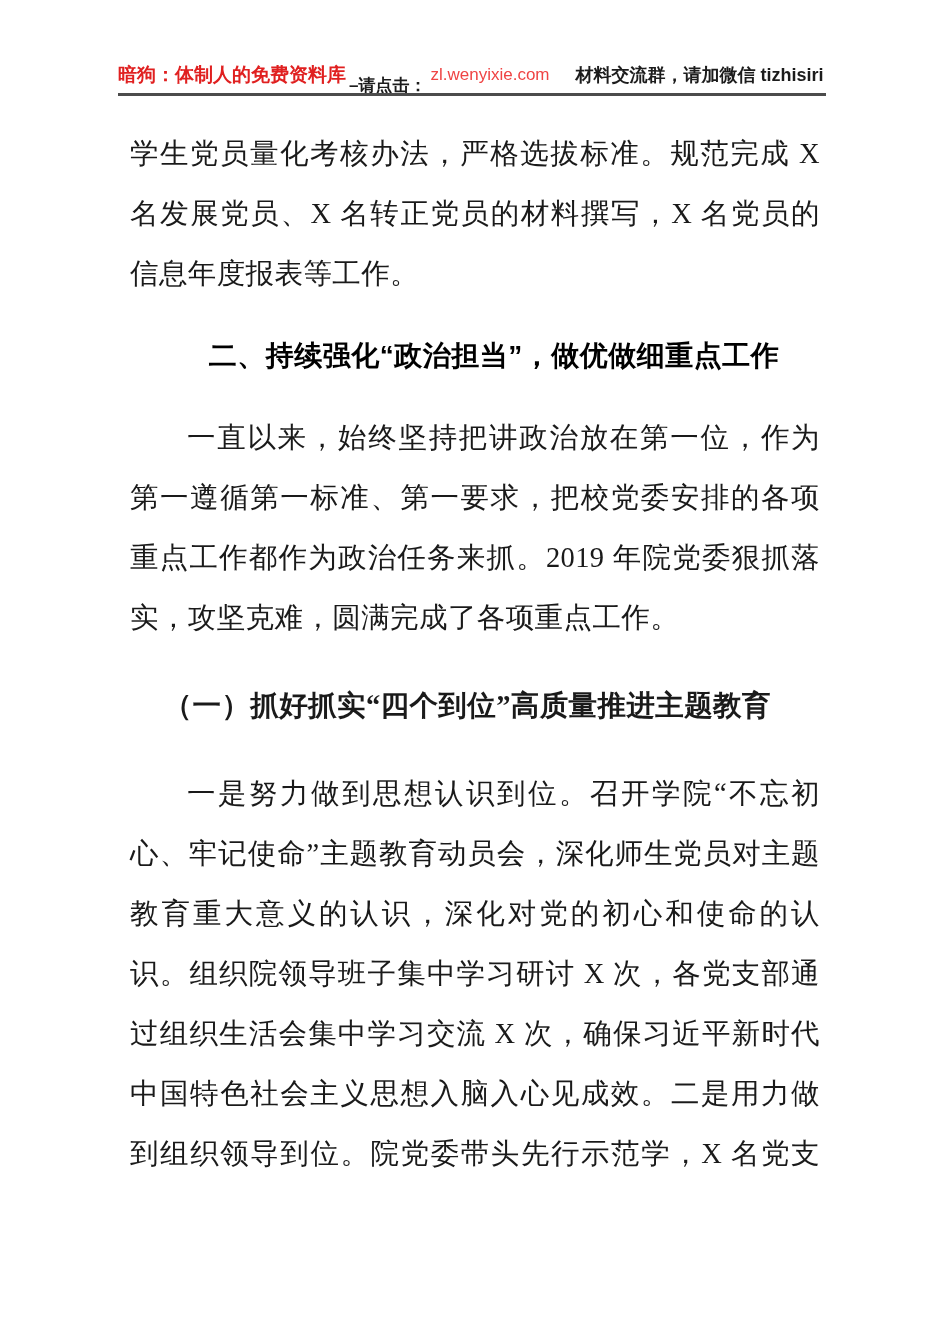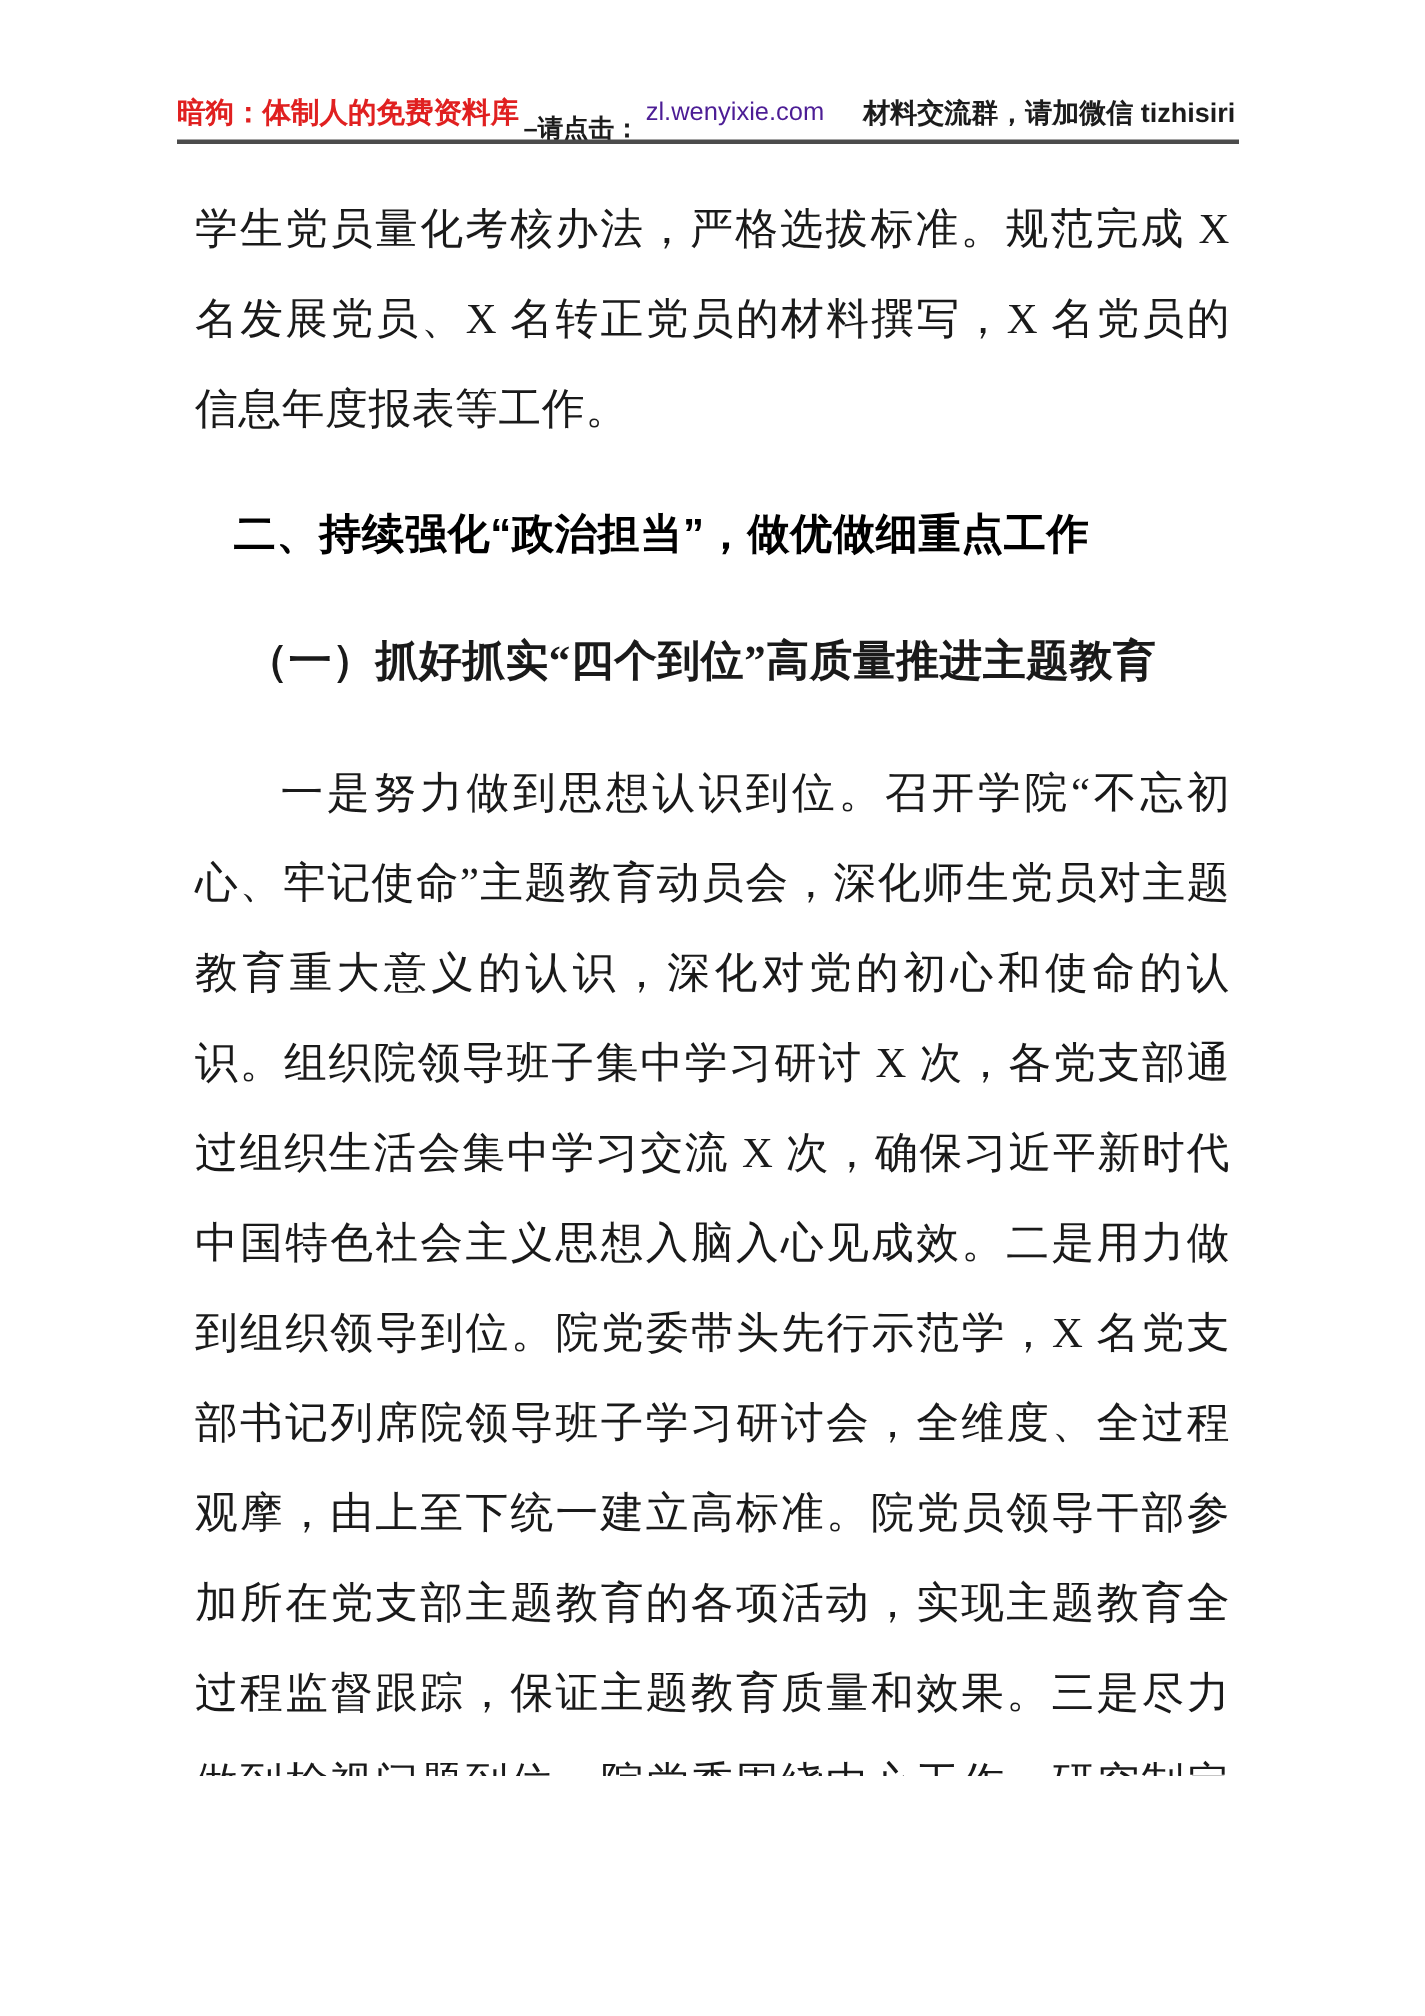--- a/index.html
+++ b/index.html
@@ -36,21 +36,21 @@
   }
   .wm-dark {
     color: #1c1c1c;
     font-family: "Liberation Sans", "DejaVu Sans", sans-serif;
     font-weight: bold;
     font-size: 17px;
     margin-left: 3px;
     margin-top: 20px;
   }
   .wm-link {
-    color: #4c1d95;
+    color: #ef4444;
     font-family: "Liberation Sans", "DejaVu Sans", sans-serif;
     font-size: 17px;
     margin-left: 4px;
     text-decoration: none;
   }
   .wm-tail {
     color: #1c1c1c;
     font-family: "Liberation Sans", "DejaVu Sans", sans-serif;
     font-weight: bold;
     font-size: 18px;
@@ -87,20 +87,21 @@
   }
   h2.section-heading {
     margin: 0;
     font-size: 28px;
     line-height: 60px;
     color: #000000;
     font-weight: bold;
     font-family: "Liberation Sans", "DejaVu Sans", sans-serif;
     text-indent: 1.35em;
     letter-spacing: 0.5px;
+    text-align: center;
   }
   h3.sub-heading {
     margin: 0;
     font-size: 28.5px;
     line-height: 60px;
     color: #1a1a1a;
     font-weight: bold;
     font-family: "Liberation Serif", "DejaVu Serif", serif;
     text-indent: 1.6em;
     letter-spacing: 0.4px;
@@ -125,20 +126,21 @@
   <div class="doc-body">
 
     <p class="para">学生党员量化考核办法，严格选拔标准。规范完成 X 名发展党员、X 名转正党员的材料撰写，X 名党员的信息年度报表等工作。</p>
 
     <div class="gap-sm"></div>
 
     <h2 class="section-heading">二、持续强化“政治担当”，做优做细重点工作</h2>
 
     <div class="gap-sm"></div>
 
+    <p class="para indent">一直以来，始终坚持把讲政治放在第一位，作为第一遵循第一标准、第一要求，把校党委安排的各项重点工作都作为政治任务来抓。2019 年院党委狠抓落实，攻坚克难，圆满完成了各项重点工作。</p>
 
     <div class="gap-md"></div>
 
     <h3 class="sub-heading">（一）抓好抓实“四个到位”高质量推进主题教育</h3>
 
     <div class="gap-md"></div>
 
     <p class="para indent">一是努力做到思想认识到位。召开学院“不忘初心、牢记使命”主题教育动员会，深化师生党员对主题教育重大意义的认识，深化对党的初心和使命的认识。组织院领导班子集中学习研讨 X 次，各党支部通过组织生活会集中学习交流 X 次，确保习近平新时代中国特色社会主义思想入脑入心见成效。二是用力做到组织领导到位。院党委带头先行示范学，X 名党支部书记列席院领导班子学习研讨会，全维度、全过程观摩，由上至下统一建立高标准。院党员领导干部参加所在党支部主题教育的各项活动，实现主题教育全过程监督跟踪，保证主题教育质量和效果。三是尽力做到检视问题到位。院党委围绕中心工作，研究制定加强党的领导、落实立德树人根本任务等 X 个调研专题，通过座谈会、“书记党员面对面”、学生宿舍走访等形式检视查摆，共征集师生反映主要问题 X 条，形成调研报告 X 份。四是竭力做到整改落实到位。院党委直面师生关注的现</p>
 
   </div>

